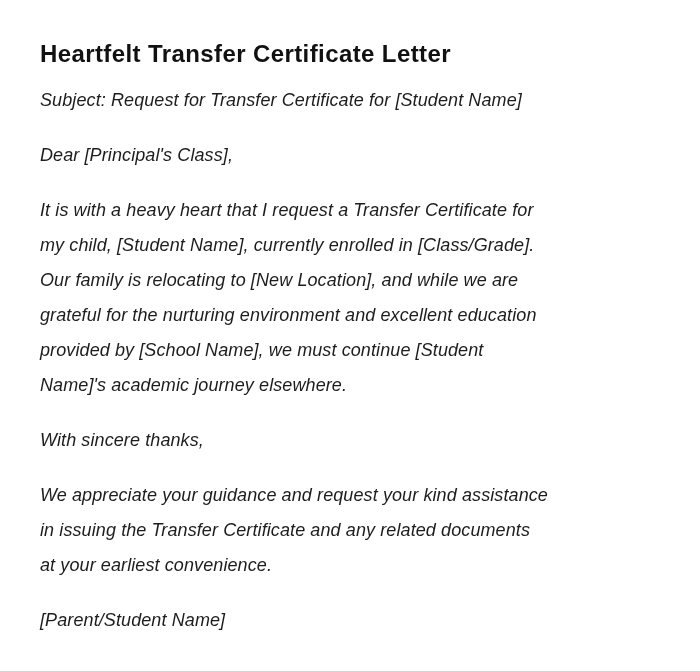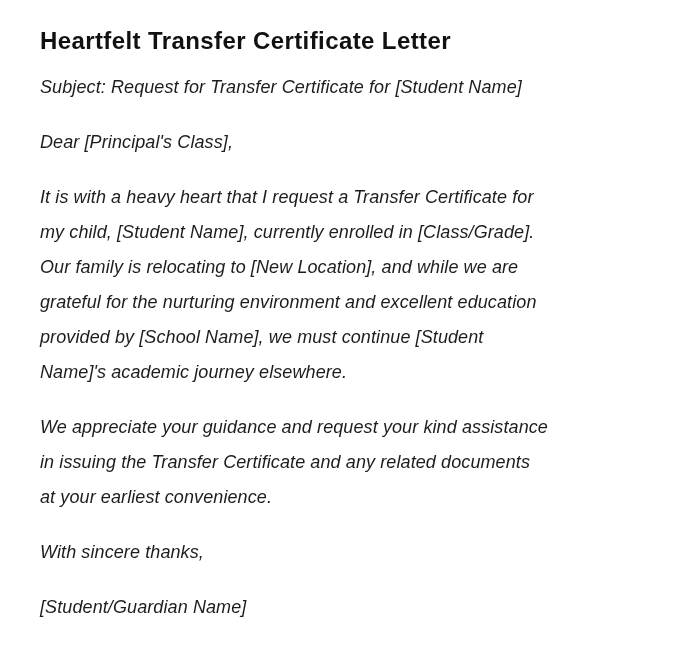--- a/index.html
+++ b/index.html
@@ -12,21 +12,21 @@
     width: 700px;
     height: 671px;
     overflow: hidden;
     font-family: "Liberation Sans", "DejaVu Sans", sans-serif;
   }
   .doc {
     padding: 23px 20px 0 40px;
     width: 700px;
   }
   .doc h1 {
-    margin: 3px 0 14px 0;
+    margin: 16px 0 14px 0;
     font-size: 24px;
     line-height: 30px;
     font-weight: 700;
     letter-spacing: 0.4px;
     color: var(--title-color, #111111);
   }
   .body-text {
     margin: 0 0 20px 0;
     font-size: 18px;
     line-height: 35px;
@@ -48,20 +48,20 @@
 
   <p class="body-text">Dear [Principal's Class],</p>
 
   <p class="body-text">It is with a heavy heart that I request a Transfer Certificate for
 my child, [Student Name], currently enrolled in [Class/Grade].
 Our family is relocating to [New Location], and while we are
 grateful for the nurturing environment and excellent education
 provided by [School Name], we must continue [Student
 Name]'s academic journey elsewhere.</p>
 
+  <p class="body-text">With sincere thanks,</p>
+
   <p class="body-text">We appreciate your guidance and request your kind assistance
 in issuing the Transfer Certificate and any related documents
 at your earliest convenience.</p>
 
-  <p class="body-text">With sincere thanks,</p>
-
-  <p class="body-text">[Student/Guardian Name]</p>
+  <p class="body-text">[Parent/Student Name]</p>
 </main>
 
 </body></html>

